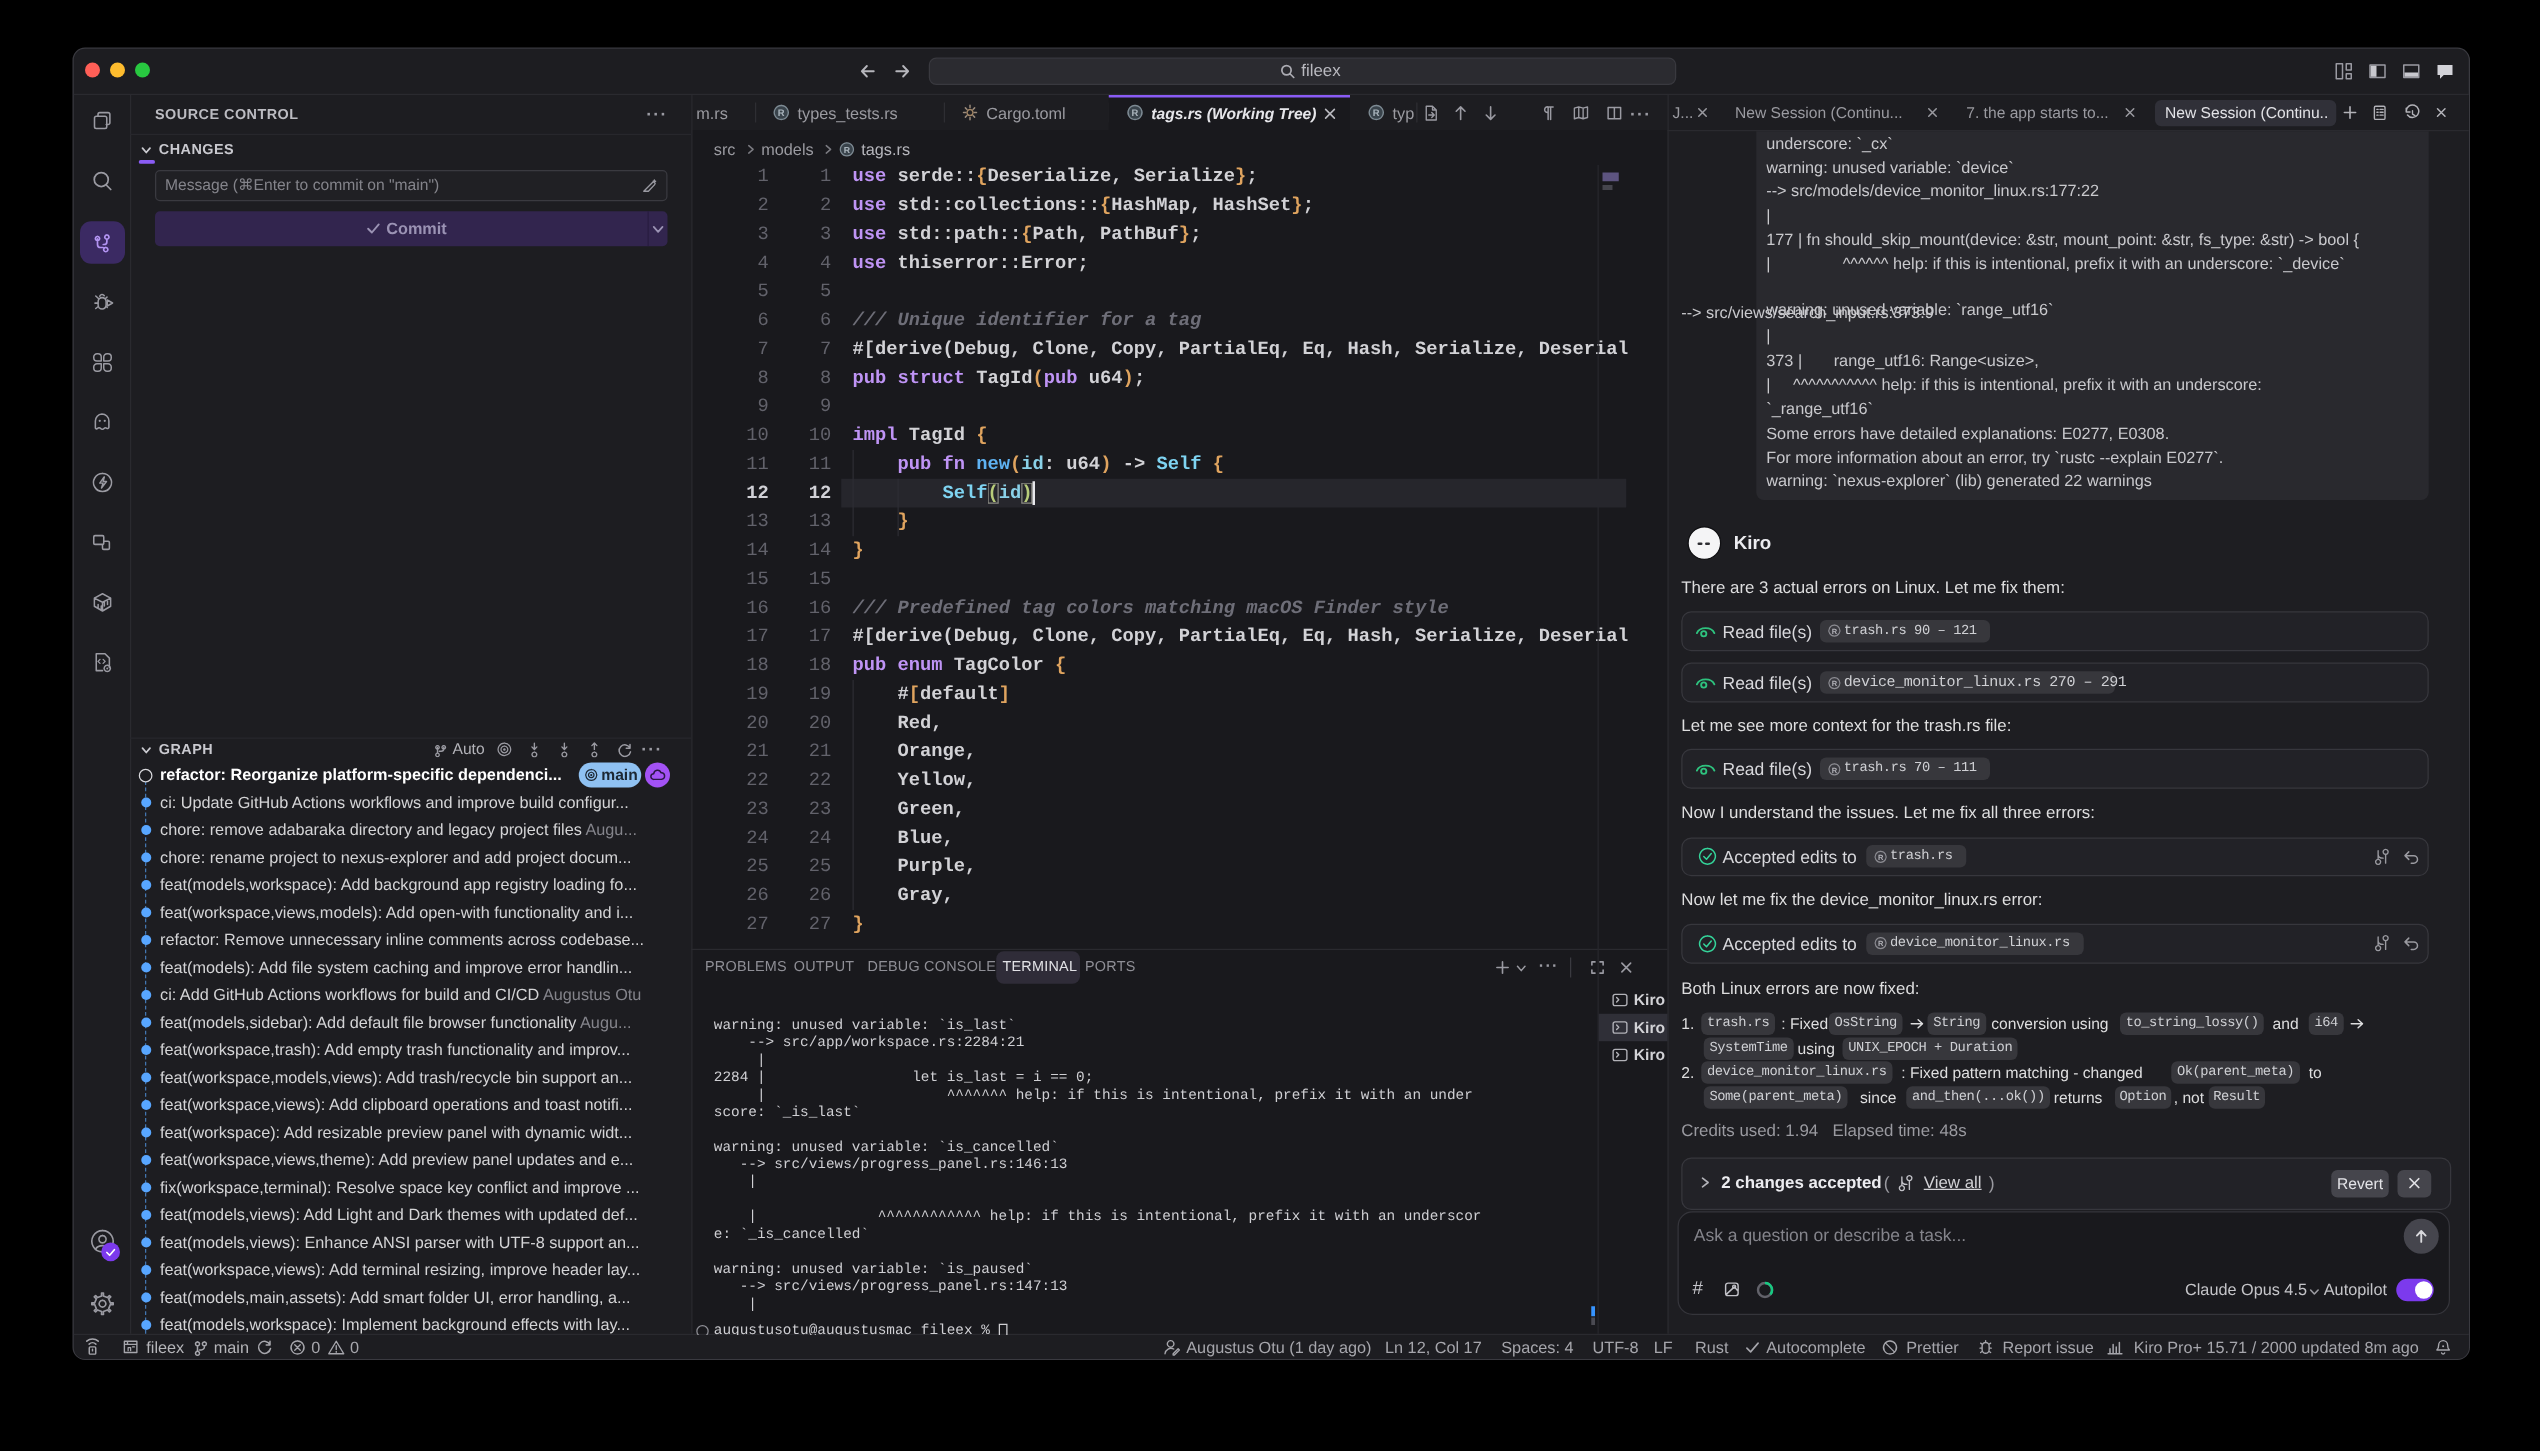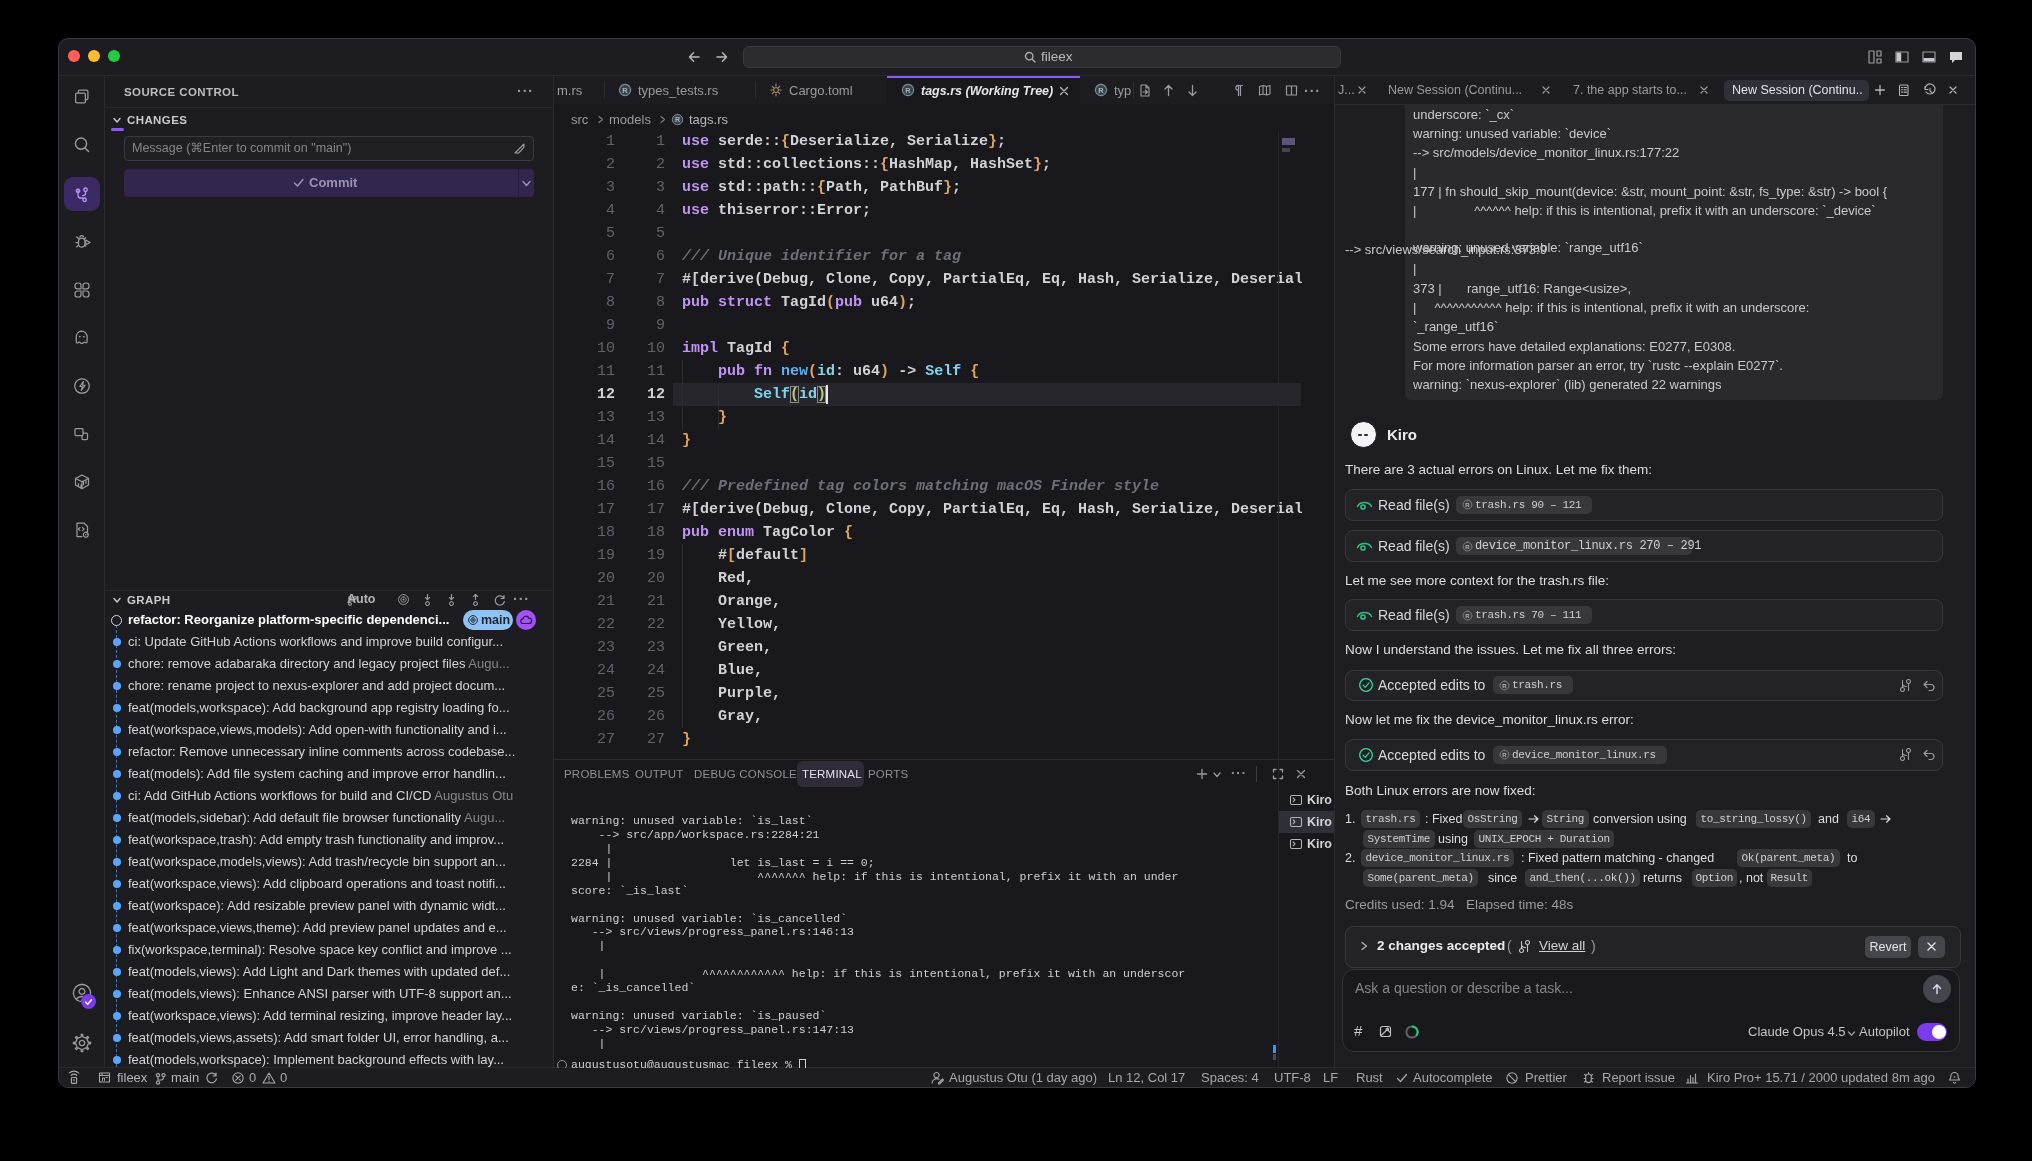--- a/index.html
+++ b/index.html
@@ -173,21 +173,21 @@
       <svg width="12" height="12" viewBox="0 0 12 12" fill="none">
         <path d="M3 4.5 L6 8 L9 4.5" stroke="#c9c9cf" stroke-width="1.4" stroke-linecap="round" stroke-linejoin="round"></path>
       </svg>
     </div>
 <div style="position:absolute;left:68px;top:551px;height:20px;font-size:11.5px;color:#c9c9cf;font-weight:700;line-height:20px;white-space:pre;letter-spacing:.4px;">GRAPH</div>
 <div style="position:absolute;left:287px;top:554px;width:13px;height:13px;">
       <svg width="13" height="13" viewBox="0 0 13 13" fill="none">
         <path d="M4 3.5 a1.4 1.4 0 1 0 .01 0 M9 3.5 a1.4 1.4 0 1 0 .01 0 M4 9.5 a1.4 1.4 0 1 0 .01 0 M4 5 v4.5 M9 5 v1 a2 2 0 0 1 -2 2 h-1.6" stroke="#9a9aa2" stroke-width="1.1" stroke-linecap="round" stroke-linejoin="round"></path>
       </svg>
     </div>
-<div style="position:absolute;left:288px;top:550px;height:20px;font-size:12.5px;color:#b4b4ba;font-weight:700;line-height:20px;white-space:pre;">Auto</div>
+<div style="position:absolute;left:303px;top:550px;height:20px;font-size:12.5px;color:#b4b4ba;font-weight:400;line-height:20px;white-space:pre;">Auto</div>
 <div style="position:absolute;left:338px;top:554px;width:13px;height:13px;">
       <svg width="13" height="13" viewBox="0 0 13 13" fill="none">
         <path d="M6.5 1.5 a5 5 0 1 0 .01 0 M6.5 3.8 a2.7 2.7 0 1 0 .01 0" stroke="#9a9aa2" stroke-width="1.0" stroke-linecap="round" stroke-linejoin="round"></path>
         <circle cx="6.5" cy="6.5" r="1" fill="#9a9aa2"></circle>
       </svg>
     </div>
 <div style="position:absolute;left:362px;top:554px;width:13px;height:13px;">
       <svg width="13" height="13" viewBox="0 0 13 13" fill="none">
         <path d="M6.5 1.5 v5 M4.5 4.5 L6.5 6.6 L8.5 4.5 M6.5 8.7 a1.9 1.9 0 1 0 .01 0" stroke="#9a9aa2" stroke-width="1.1" stroke-linecap="round" stroke-linejoin="round"></path>
       </svg>
@@ -241,21 +241,21 @@
 <div style="position:absolute;left:69px;top:879px;width:406px;height:20px;font-size:13px;line-height:20px;white-space:nowrap;overflow:hidden;"><span style="color:#d4d4d6">feat(workspace,views,theme): Add preview panel updates and e...</span></div>
 <div style="position:absolute;left:53.5px;top:907px;width:8px;height:8px;background:#58a6ff;border-radius:50%;"></div>
 <div style="position:absolute;left:69px;top:901px;width:406px;height:20px;font-size:13px;line-height:20px;white-space:nowrap;overflow:hidden;"><span style="color:#d4d4d6">fix(workspace,terminal): Resolve space key conflict and improve ...</span></div>
 <div style="position:absolute;left:53.5px;top:929px;width:8px;height:8px;background:#58a6ff;border-radius:50%;"></div>
 <div style="position:absolute;left:69px;top:923px;width:406px;height:20px;font-size:13px;line-height:20px;white-space:nowrap;overflow:hidden;"><span style="color:#d4d4d6">feat(models,views): Add Light and Dark themes with updated def...</span></div>
 <div style="position:absolute;left:53.5px;top:951px;width:8px;height:8px;background:#58a6ff;border-radius:50%;"></div>
 <div style="position:absolute;left:69px;top:945px;width:406px;height:20px;font-size:13px;line-height:20px;white-space:nowrap;overflow:hidden;"><span style="color:#d4d4d6">feat(models,views): Enhance ANSI parser with UTF-8 support an...</span></div>
 <div style="position:absolute;left:53.5px;top:973px;width:8px;height:8px;background:#58a6ff;border-radius:50%;"></div>
 <div style="position:absolute;left:69px;top:967px;width:406px;height:20px;font-size:13px;line-height:20px;white-space:nowrap;overflow:hidden;"><span style="color:#d4d4d6">feat(workspace,views): Add terminal resizing, improve header lay...</span></div>
 <div style="position:absolute;left:53.5px;top:995px;width:8px;height:8px;background:#58a6ff;border-radius:50%;"></div>
-<div style="position:absolute;left:69px;top:989px;width:406px;height:20px;font-size:13px;line-height:20px;white-space:nowrap;overflow:hidden;"><span style="color:#d4d4d6">feat(models,views,assets): Add smart folder UI, error handling, a...</span></div>
+<div style="position:absolute;left:69px;top:989px;width:406px;height:20px;font-size:13px;line-height:20px;white-space:nowrap;overflow:hidden;"><span style="color:#d4d4d6">feat(models,main,assets): Add smart folder UI, error handling, a...</span></div>
 <div style="position:absolute;left:53.5px;top:1017px;width:8px;height:8px;background:#58a6ff;border-radius:50%;"></div>
 <div style="position:absolute;left:69px;top:1011px;width:406px;height:20px;font-size:13px;line-height:20px;white-space:nowrap;overflow:hidden;"><span style="color:#d4d4d6">feat(models,workspace): Implement background effects with lay...</span></div>
 <div style="position:absolute;left:404px;top:571px;width:50px;height:20px;background:#8fc1f2;border-radius:10px;"></div>
 <div style="position:absolute;left:408px;top:575px;width:12px;height:12px;">
       <svg width="12" height="12" viewBox="0 0 12 12" fill="none">
         <path d="M6 1.6 a4.4 4.4 0 1 0 .01 0 M6 3.8 a2.2 2.2 0 1 0 .01 0" stroke="#1c2733" stroke-width="1.0" stroke-linecap="round" stroke-linejoin="round"></path>
         <circle cx="6" cy="6" r="0.9" fill="#1c2733"></circle>
       </svg>
     </div>
 <div style="position:absolute;left:422px;top:571px;height:20px;font-size:12.5px;color:#1c2733;font-weight:600;line-height:20px;white-space:pre;">main</div>
@@ -556,21 +556,21 @@
 <div style="position:absolute;left:1354px;top:123.55000000000001px;width:516px;height:19.35px;font-size:13px;line-height:19.35px;color:#c9c9cd;white-space:pre;overflow:hidden;">|</div>
 <div style="position:absolute;left:1354px;top:142.9px;width:516px;height:19.35px;font-size:13px;line-height:19.35px;color:#c9c9cd;white-space:pre;overflow:hidden;">177 | fn should_skip_mount(device: &amp;str, mount_point: &amp;str, fs_type: &amp;str) -&gt; bool {</div>
 <div style="position:absolute;left:1354px;top:162.25px;width:516px;height:19.35px;font-size:13px;line-height:19.35px;color:#c9c9cd;white-space:pre;overflow:hidden;">|                ^^^^^^ help: if this is intentional, prefix it with an underscore: `_device`</div>
 <div style="position:absolute;left:1354px;top:199px;width:516px;height:19.35px;font-size:13px;line-height:19.35px;color:#c9c9cd;white-space:pre;overflow:hidden;">warning: unused variable: `range_utf16`</div>
 <div style="position:absolute;left:1286px;top:200.95000000000002px;width:516px;height:19.35px;font-size:13px;line-height:19.35px;color:#c9c9cd;white-space:pre;overflow:hidden;">--&gt; src/views/search_input.rs:373:9</div>
 <div style="position:absolute;left:1354px;top:220.3px;width:516px;height:19.35px;font-size:13px;line-height:19.35px;color:#c9c9cd;white-space:pre;overflow:hidden;">|</div>
 <div style="position:absolute;left:1354px;top:239.64999999999998px;width:516px;height:19.35px;font-size:13px;line-height:19.35px;color:#c9c9cd;white-space:pre;overflow:hidden;">373 |       range_utf16: Range&lt;usize&gt;,</div>
 <div style="position:absolute;left:1354px;top:259.0px;width:516px;height:19.35px;font-size:13px;line-height:19.35px;color:#c9c9cd;white-space:pre;overflow:hidden;">|     ^^^^^^^^^^^ help: if this is intentional, prefix it with an underscore:</div>
 <div style="position:absolute;left:1354px;top:278.35px;width:516px;height:19.35px;font-size:13px;line-height:19.35px;color:#c9c9cd;white-space:pre;overflow:hidden;">`_range_utf16`</div>
 <div style="position:absolute;left:1354px;top:297.70000000000005px;width:516px;height:19.35px;font-size:13px;line-height:19.35px;color:#c9c9cd;white-space:pre;overflow:hidden;">Some errors have detailed explanations: E0277, E0308.</div>
-<div style="position:absolute;left:1354px;top:317.05px;width:516px;height:19.35px;font-size:13px;line-height:19.35px;color:#c9c9cd;white-space:pre;overflow:hidden;">For more information parser an error, try `rustc --explain E0277`.</div>
+<div style="position:absolute;left:1354px;top:317.05px;width:516px;height:19.35px;font-size:13px;line-height:19.35px;color:#c9c9cd;white-space:pre;overflow:hidden;">For more information about an error, try `rustc --explain E0277`.</div>
 <div style="position:absolute;left:1354px;top:336.40000000000003px;width:516px;height:19.35px;font-size:13px;line-height:19.35px;color:#c9c9cd;white-space:pre;overflow:hidden;">warning: `nexus-explorer` (lib) generated 22 warnings</div>
 <div style="position:absolute;left:1291px;top:382px;width:27px;height:27px;background:#f4f4f6;border-radius:50%;border:1.5px solid #101013;box-sizing:border-box;"></div>
 <div style="position:absolute;left:1298.5px;top:394.5px;width:4px;height:2px;background:#2c2c31;border-radius:1px;"></div>
 <div style="position:absolute;left:1304.5px;top:394.5px;width:4px;height:2px;background:#2c2c31;border-radius:1px;"></div>
 <div style="position:absolute;left:1328px;top:386px;height:20px;font-size:15px;color:#ececf0;font-weight:700;line-height:20px;white-space:pre;">Kiro</div>
 <div style="position:absolute;left:1286px;top:421px;height:20px;font-size:13.5px;color:#dededf;font-weight:400;line-height:20px;white-space:pre;">There are 3 actual errors on Linux. Let me fix them:</div>
 <div style="position:absolute;left:1286px;top:532px;height:20px;font-size:13.5px;color:#dededf;font-weight:400;line-height:20px;white-space:pre;">Let me see more context for the trash.rs file:</div>
 <div style="position:absolute;left:1286px;top:601px;height:20px;font-size:13.5px;color:#dededf;font-weight:400;line-height:20px;white-space:pre;">Now I understand the issues. Let me fix all three errors:</div>
 <div style="position:absolute;left:1286px;top:671px;height:20px;font-size:13.5px;color:#dededf;font-weight:400;line-height:20px;white-space:pre;">Now let me fix the device_monitor_linux.rs error:</div>
 <div style="position:absolute;left:1286px;top:742px;height:20px;font-size:13.5px;color:#dededf;font-weight:400;line-height:20px;white-space:pre;">Both Linux errors are now fixed:</div>

